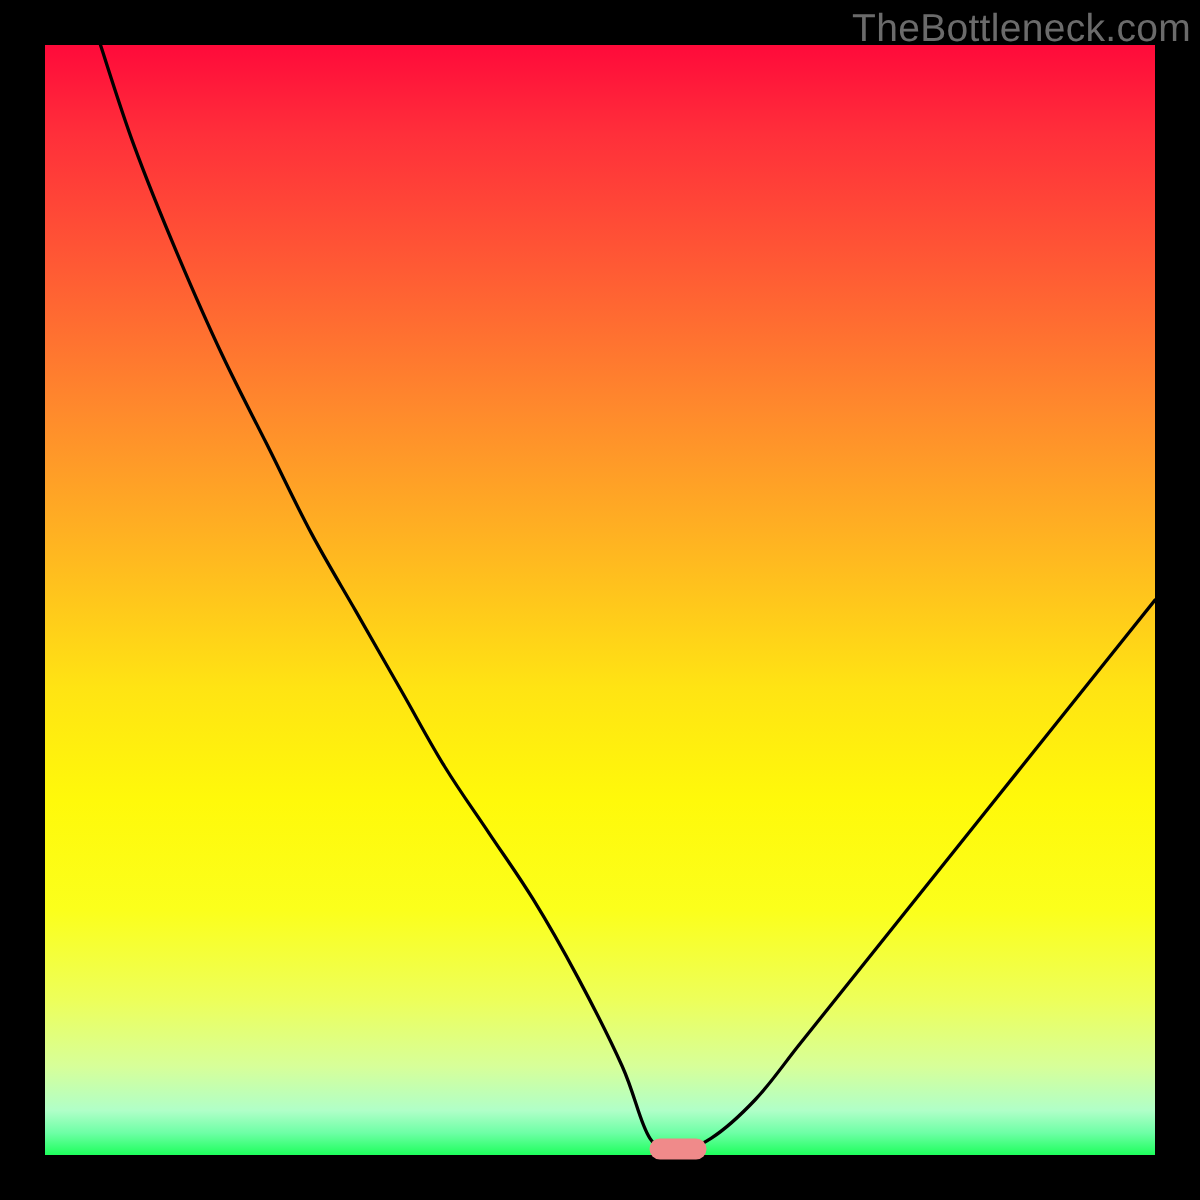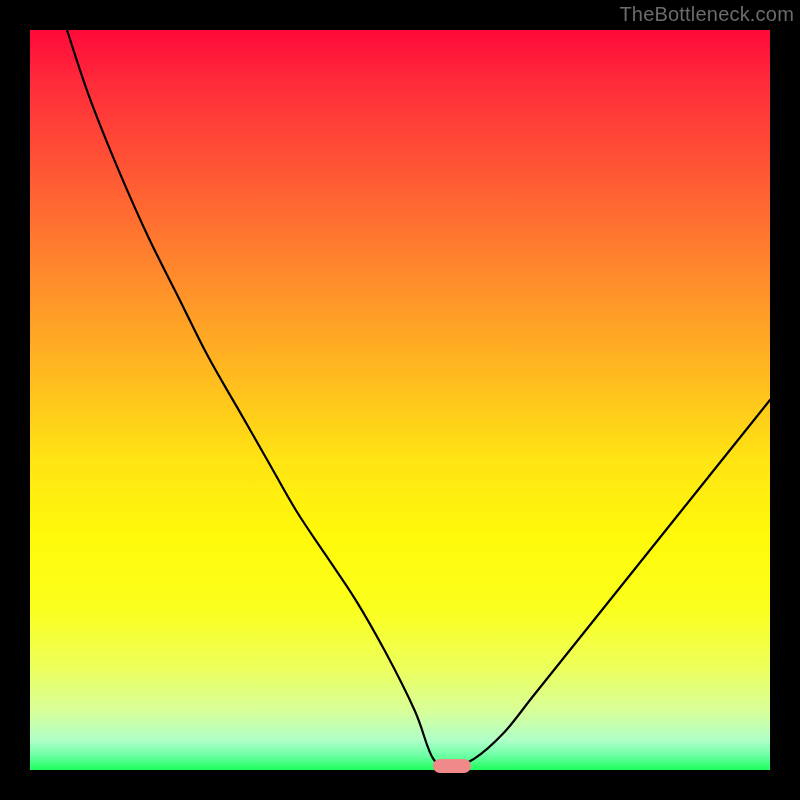--- a/index.html
+++ b/index.html
@@ -37,21 +37,21 @@
       #b0ffc8 96%,
       #6effa6 98%,
       #1eff5c 100%
     );
   }
   .watermark {
     position: absolute;
     top: 3px;
     right: 6px;
     color: #6b6b6b;
-    font-size: 20px;
+    font-size: 26px;
     font-weight: 400;
     letter-spacing: 0.2px;
   }
   svg.curve {
     position: absolute;
     left: 0;
     top: 0;
     width: 740px;
     height: 740px;
   }

